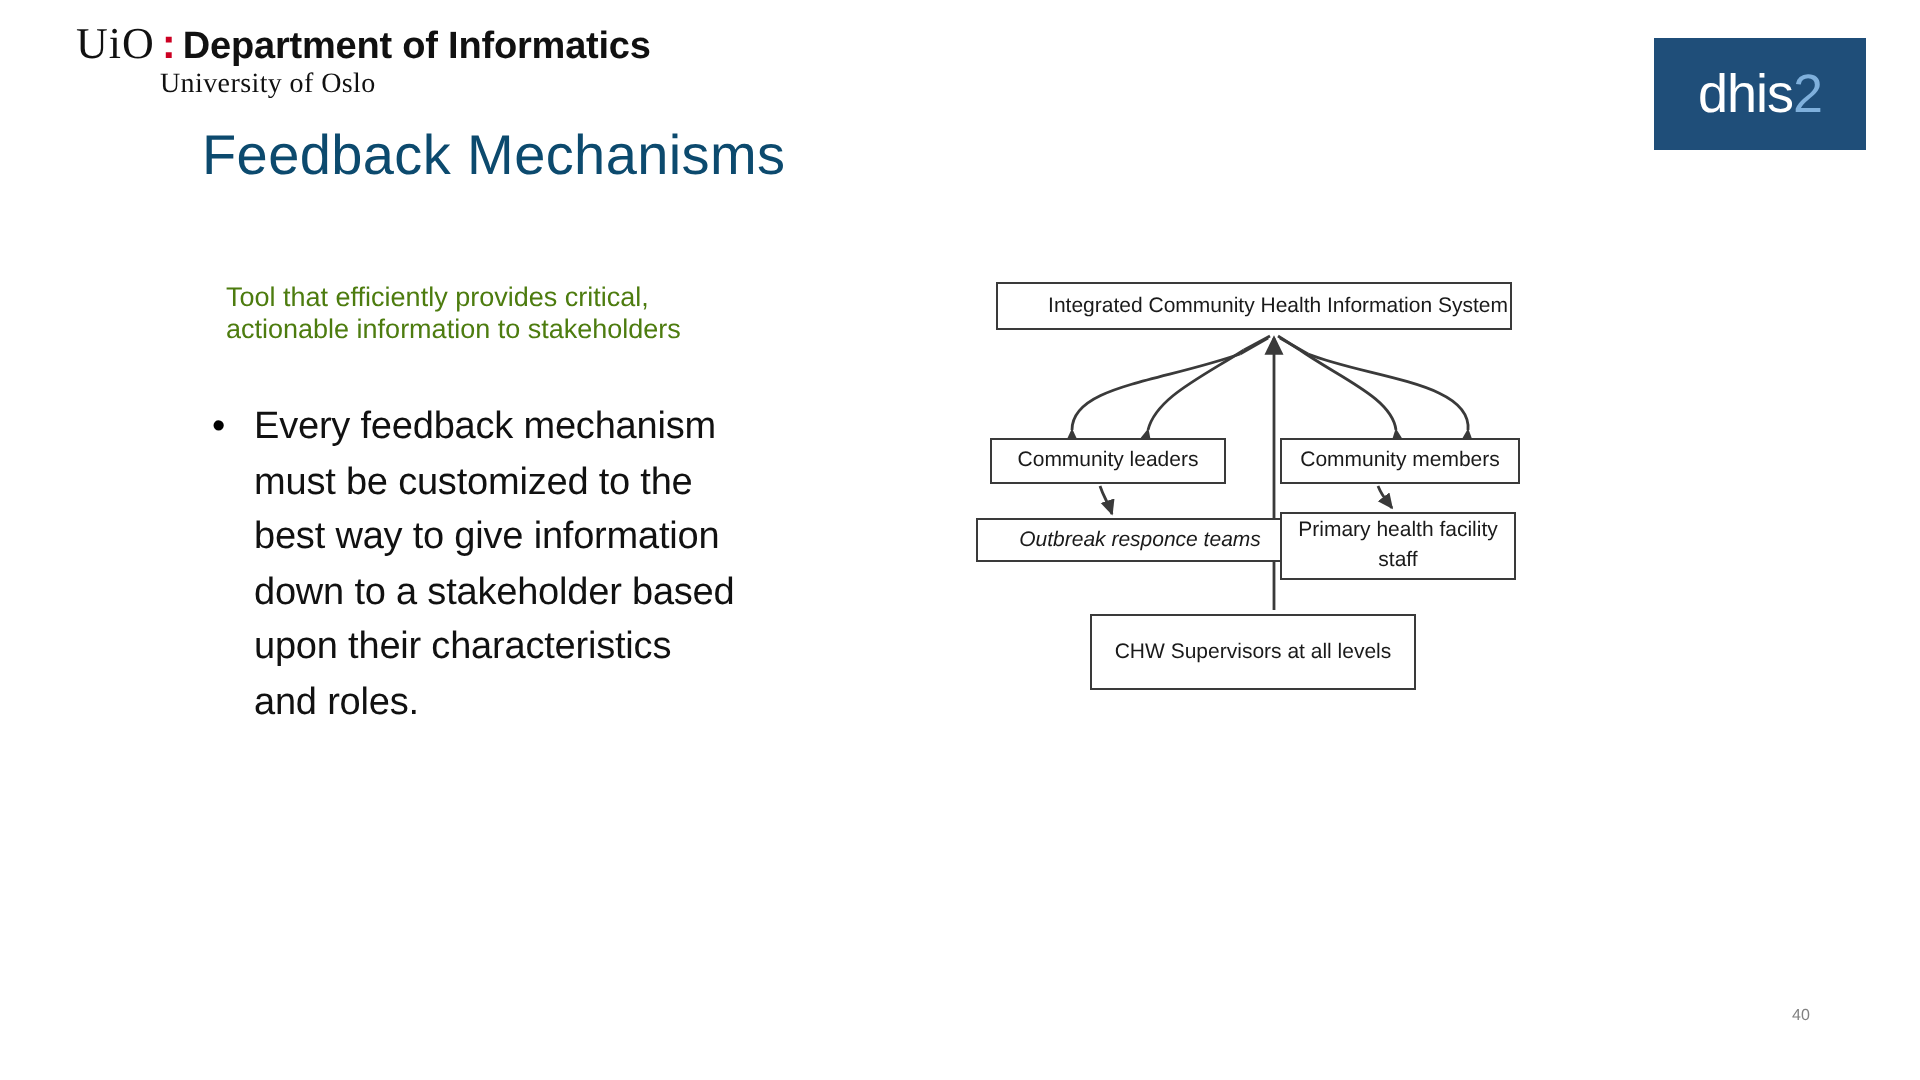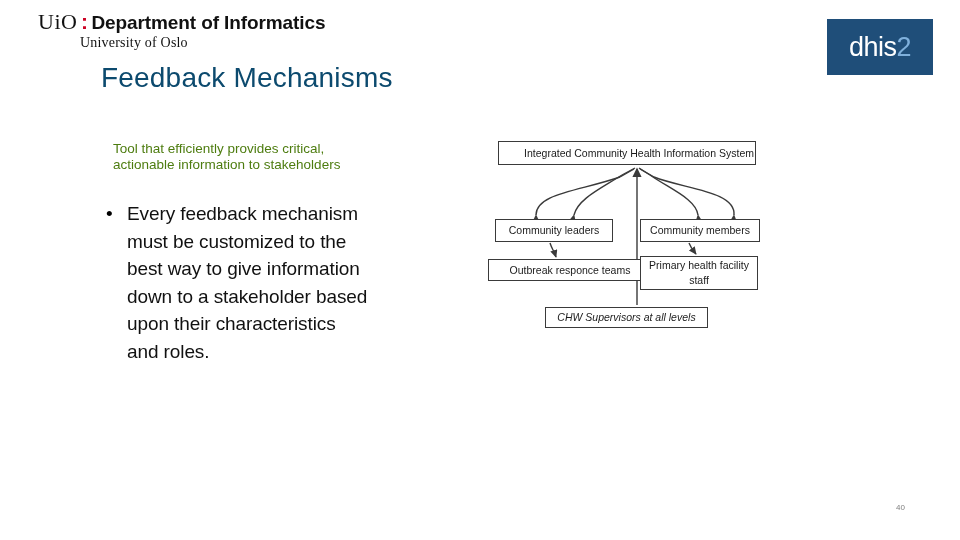--- a/index.html
+++ b/index.html
@@ -161,23 +161,23 @@
   }
   #diagram svg {
     position: absolute;
     left: 0;
     top: 0;
     z-index: 1;
   }
   #box-ichis  { left: 28px;  top: 8px;   width: 258px; height: 24px; padding-left: 24px; }
   #box-leaders{ left: 25px;  top: 86px;  width: 118px; height: 23px; }
   #box-members{ left: 170px; top: 86px;  width: 120px; height: 23px; }
-  #box-outbreak{left: 18px;  top: 126px; width: 164px; height: 22px; }
+  #box-outbreak{left: 18px;  top: 126px; width: 164px; height: 22px; font-style: italic; }
   #box-phfs   { left: 170px; top: 123px; width: 118px; height: 34px; flex-direction: column; justify-content: center; }
-  #box-chw    { left: 75px;  top: 174px; width: 163px; height: 21px; font-style: italic; }
+  #box-chw    { left: 75px;  top: 174px; width: 163px; height: 38px; }
 
   
   #page-number {
     position: absolute;
     left: 896px;
     top: 503px;
     font-size: 8px;
     color: #808080;
     font-family: "Liberation Sans", sans-serif;
   }

